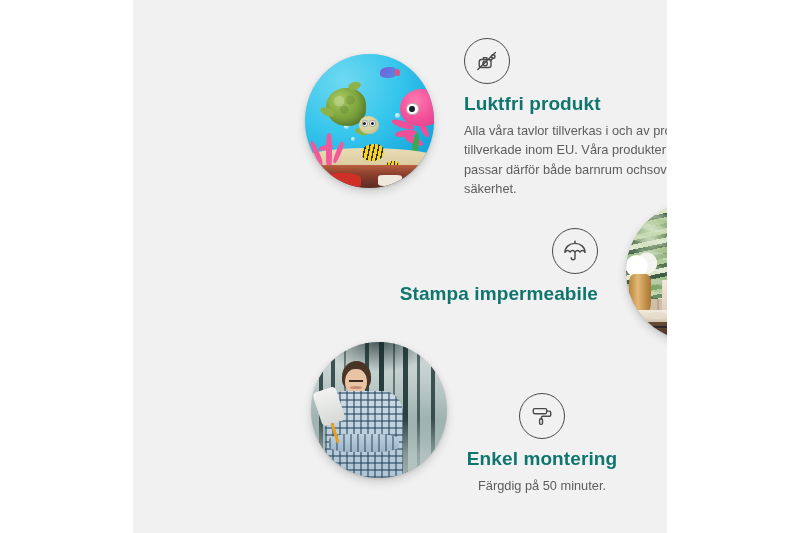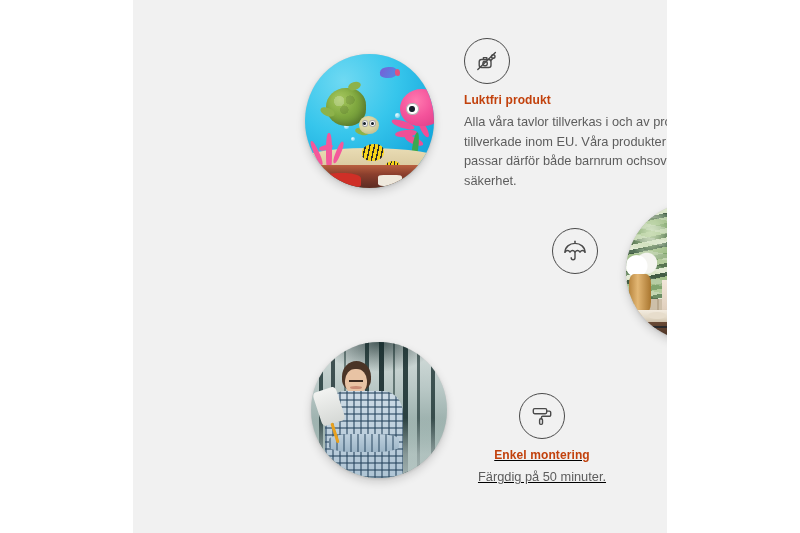--- a/index.html
+++ b/index.html
@@ -316,43 +316,43 @@
 
   .f-icon {
     width: 44px; height: 44px;
     border: 1.6px solid #4a4a4a;
     border-radius: 50%;
     display: flex; align-items: center; justify-content: center;
   }
   .f-icon svg { display: block; }
 
   .f-title {
-    color: #c2410c;
-    font-size: 12px;
+    color: #0f766e;
+    font-size: 19px;
     font-weight: bold;
     letter-spacing: .1px;
     margin: 9px 0 5px 0;
     line-height: 1.2;
   }
   .f-desc {
     color: #5d5d5d;
     font-size: 12.8px;
     line-height: 1.52;
     margin: 0;
   }
 
   
   .feature-odor { left: 331px; top: 38px; width: 300px; }
 
   
   .feature-water { left: 210px; top: 228px; width: 255px; text-align: right; }
   .feature-water .f-icon { margin-left: auto; }
 
   
-  .feature-mount { left: 300px; top: 393px; width: 218px; text-align: center; text-decoration: underline; }
+  .feature-mount { left: 300px; top: 393px; width: 218px; text-align: center; }
   .feature-mount .f-icon { margin: 0 auto; }
 </style>
 </head>
 <body>
 
 <div class="stage">
   <div class="panel">
 
     <div class="photo photo-sea">
       <div class="scene">
@@ -442,20 +442,21 @@
 
     <div class="feature feature-water">
       <div class="f-icon">
         <svg width="28" height="28" viewBox="0 0 28 28" fill="none" stroke="#4a4a4a" stroke-width="1.4" stroke-linecap="round" stroke-linejoin="round">
           <path d="M4 15.2C4 10.1 8.5 6.4 14 6.4s10 3.7 10 8.8"></path>
           <path d="M4 15.2c1.7-2.3 3.6-2.3 5 0 1.6-2.3 3.5-2.3 5 0 1.6-2.3 3.5-2.3 5 0 1.5-2.3 3.4-2.3 5 0"></path>
           <path d="M14 15.2v5.6a1.9 1.9 0 0 1-3.8 0"></path>
           <path d="M14 6.4V4.3"></path>
         </svg>
       </div>
+      <div class="f-title">Stampa impermeabile</div>
     </div>
 
     <div class="feature feature-mount">
       <div class="f-icon">
         <svg width="28" height="28" viewBox="0 0 28 28" fill="none" stroke="#4a4a4a" stroke-width="1.4" stroke-linecap="round" stroke-linejoin="round">
           <rect x="5.3" y="6.6" width="13.4" height="5.1" rx="1.4"></rect>
           <path d="M18.7 9.1h2.6a1.4 1.4 0 0 1 1.4 1.4v2.4a1.4 1.4 0 0 1-1.4 1.4h-6.6a1.3 1.3 0 0 0-1.3 1.3v1.1"></path>
           <rect x="11.6" y="16.8" width="2.9" height="5.6" rx="1.1"></rect>
         </svg>
       </div>

